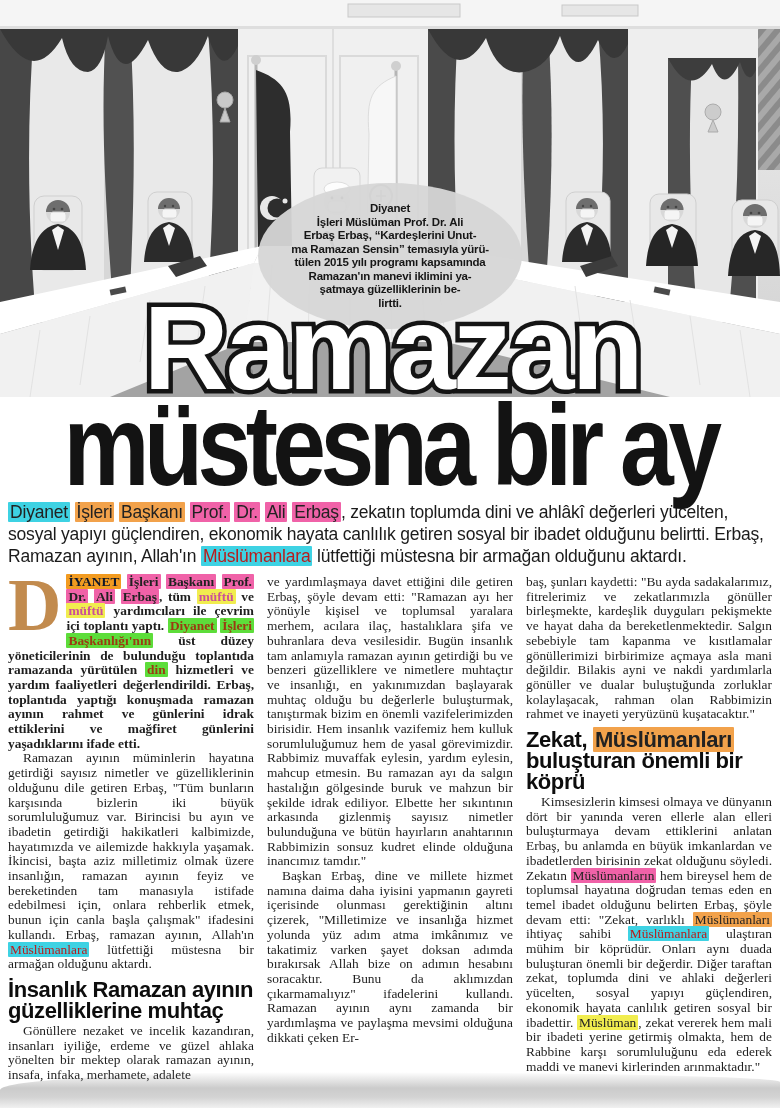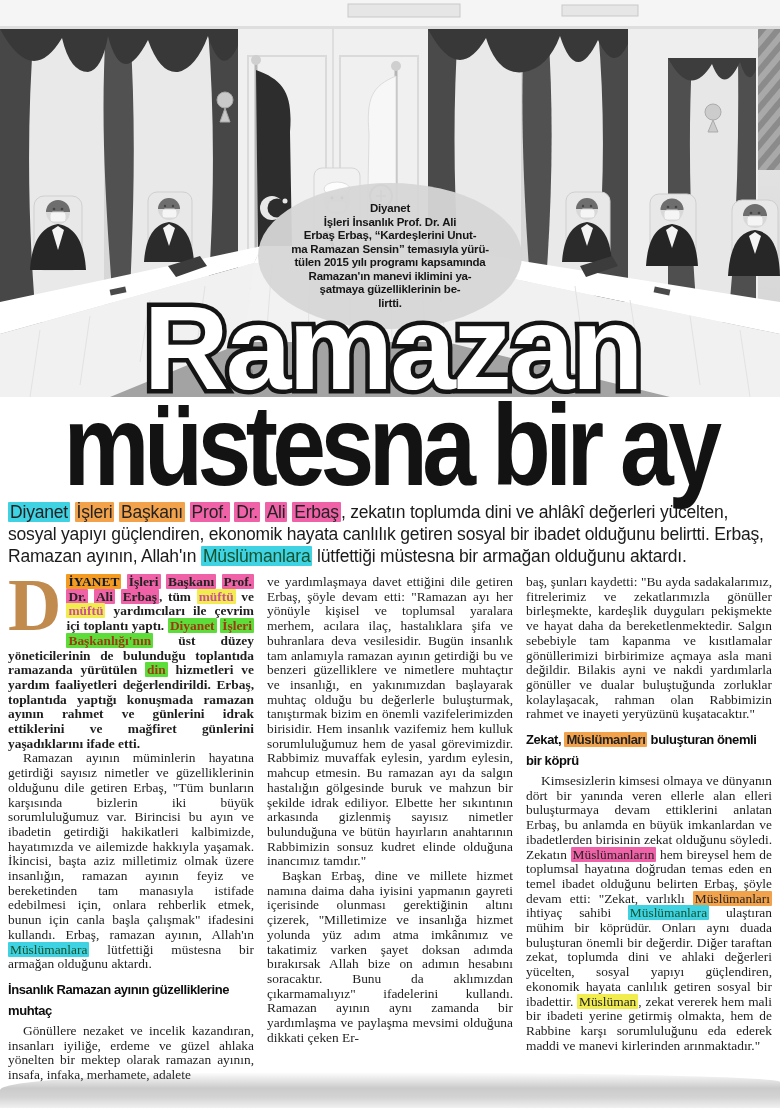--- a/index.html
+++ b/index.html
@@ -31,40 +31,40 @@
     letter-spacing:-6px; transform:scale(.93,1.1); transform-origin:50% 20%;
     margin-top:2px; height:92px;
   }
   
   .lead{
     margin:10px 8px 0 8px; color:#1b1b1b;
     font-size:17.5px; line-height:22px; letter-spacing:-.2px;
   }
   
   .mk{padding:0 2px; border-radius:1px;}
-  .mk-cyan{background:var(--cyan,#3ed2e3); color:#14532d;}
+  .mk-cyan{background:var(--cyan,#3ed2e3); color:#b91c1c;}
   .mk-cyan-dark{background:var(--cyan,#3ed2e3); color:#222222;}
   .mk-orange{background:var(--orange,#f2a24b); color:#222222;}
   .mk-orange-white{background:var(--orange_deep,#f29b20); color:#0f172a; font-weight:bold;}
   .mk-pink{background:var(--pink,#f062a8); color:#222222;}
   .mk-green{background:var(--green,#5ddd3a); color:var(--green_text,#9a3b12);}
   .mk-yellow-pink{background:var(--yellow,#f1ed4f); color:var(--yellow_text,#cb4f98);}
   .mk-yellow-dark{background:var(--yellow,#f1ed4f); color:#222222;}
   
   .cols{display:flex; gap:13px; margin:8px 8px 0 8px;}
   .col{flex:1 1 0; min-width:0;}
   .body-par{
     font-family:"Liberation Serif", serif; font-size:13.4px; line-height:14.7px;
     color:#1e1e1e; text-align:justify; margin:0;
   }
   .body-par.indent{text-indent:15px;}
   .body-par.bold{font-weight:bold;}
   .subhead{
     font-family:"Liberation Sans", sans-serif; font-weight:bold;
-    font-size:13px; line-height:21px; letter-spacing:-.4px; color:#0d0d0d;
+    font-size:22px; line-height:21px; letter-spacing:-.4px; color:#0d0d0d;
     margin:7px 0 3px 0;
   }
   .dropcap{
     float:left; font-family:"Liberation Serif", serif; font-weight:bold;
     font-size:74px; line-height:57px; color:var(--dropcap,#c28b4e);
     margin:2px 5px 0 0;
   }
   
   .scan-shadow{
     position:absolute; left:0; right:0; bottom:0; height:36px;
@@ -253,21 +253,21 @@
         <rect x="352" y="252" width="26" height="7" fill="#ffffff" stroke="#dddddd"></rect>
         <polygon points="168,266 200,256 207,266 176,277" fill="#3c3c3c"></polygon>
         <polygon points="612,256 580,266 586,277 618,266" fill="#3c3c3c"></polygon>
         <rect x="110" y="288" width="16" height="6" fill="#4a4a4a" transform="rotate(-12 118 291)"></rect>
         <rect x="654" y="288" width="16" height="6" fill="#4a4a4a" transform="rotate(12 662 291)"></rect>
       </g>
     </svg>
 
     <div class="caption">
       <div>Diyanet</div>
-      <div>İşleri İnsanlık Prof. Dr. Ali</div>
+      <div>İşleri Müslüman Prof. Dr. Ali</div>
       <div>Erbaş Erbaş, “Kardeşlerini Unut-</div>
       <div>ma Ramazan Sensin” temasıyla yürü-</div>
       <div>tülen 2015 yılı  programı kapsamında</div>
       <div>Ramazan'ın manevi iklimini ya-</div>
       <div>şatmaya güzelliklerinin be-</div>
       <div>lirtti.</div>
     </div>
 
     <div class="hl1-wrap">
       <svg width="780" height="132" viewBox="0 0 780 132">

